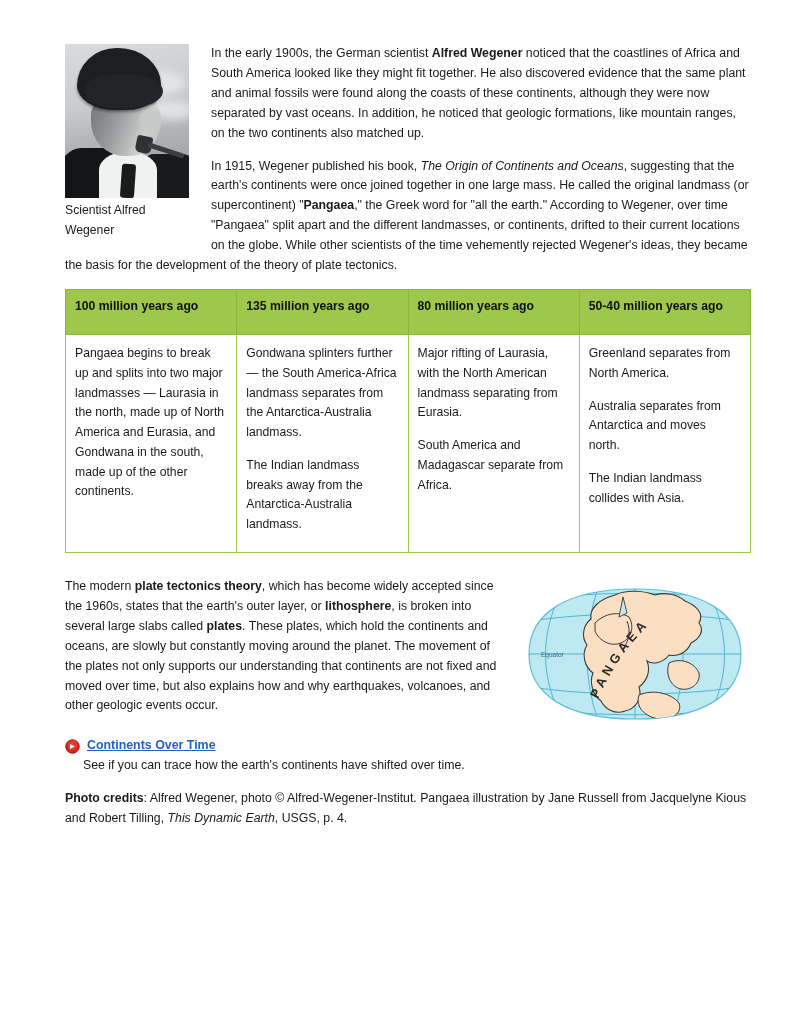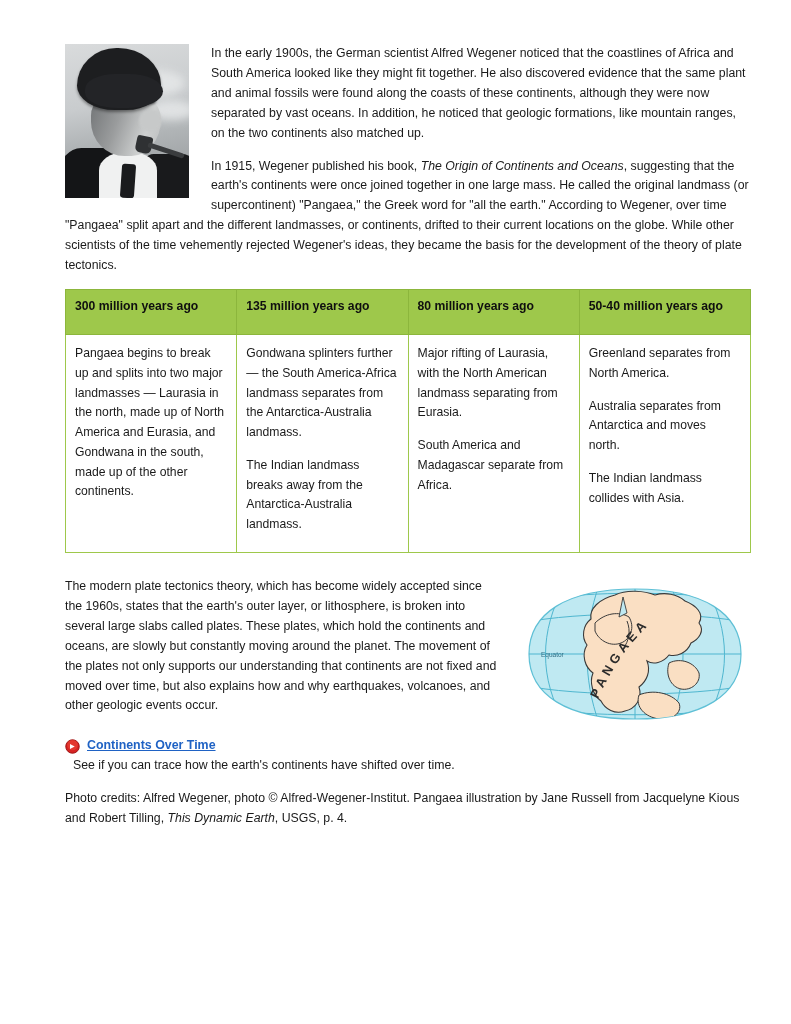--- a/index.html
+++ b/index.html
@@ -39,21 +39,21 @@
     font-weight: bold;
     margin: 0 0 12px 0;
     letter-spacing: 0.1px;
   }
   p {
     font-size: 12.3px;
     line-height: 1.62;
     margin: 0 0 13px 0;
     text-align: left;
   }
-  b, strong { font-weight: normal; }
+  b, strong { font-weight: bold; }
   i, em { font-style: italic; }
 
   
   .photo-block {
     float: left;
     width: 124px;
     margin: 0 22px 4px 0;
   }
   .photo-frame {
     width: 124px;
@@ -221,21 +221,21 @@
   }
   .doc-link {
     font-size: 12.4px;
     font-weight: bold;
     color: #1f62c4;
     text-decoration: underline;
     line-height: 1.4;
   }
   .link-sub {
     font-size: 12.3px;
-    margin: 2px 0 13px 8px;
+    margin: 2px 0 13px 18px;
     line-height: 1.6;
   }
   .credits {
     font-size: 12.3px;
     line-height: 1.62;
     margin: 0;
   }
   .clearfix::after { content: ""; display: table; clear: both; }
 </style>
 </head>
@@ -255,33 +255,34 @@
         <div class="ph-collar"></div>
         <div class="ph-tie"></div>
         <div class="ph-face"></div>
         <div class="ph-brow"></div>
         <div class="ph-nose"></div>
         <div class="ph-hat"></div>
         <div class="ph-hat2"></div>
         <div class="ph-pipe-bowl"></div>
         <div class="ph-pipe-stem"></div>
       </div>
+      <div class="photo-caption">Scientist Alfred Wegener</div>
     </div>
 
     <p><span>In the early 1900s, the German scientist </span><b>Alfred Wegener</b><span> noticed that the coastlines of Africa and South America looked like they might fit together. He also discovered evidence that the same plant and animal fossils were found along the coasts of these continents, although they were now separated by vast oceans. In addition, he noticed that geologic formations, like mountain ranges, on the two continents also matched up.</span></p>
 
     <p><span>In 1915, Wegener published his book, </span><i>The Origin of Continents and Oceans</i><span>, suggesting that the earth's continents were once joined together in one large mass. He called the original landmass (or supercontinent) "</span><b>Pangaea</b><span>," the Greek word for "all the earth." According to Wegener, over time "Pangaea" split apart and the different landmasses, or continents, drifted to their current locations on the globe. While other scientists of the time vehemently rejected Wegener's ideas, they became the basis for the development of the theory of plate tectonics.</span></p>
 
     <div class="clearfix"></div>
 
 
     <table class="timeline">
       <thead>
         <tr>
-          <th>300 million years ago</th>
+          <th>100 million years ago</th>
           <th>135 million years ago</th>
           <th>80 million years ago</th>
           <th>50-40 million years ago</th>
         </tr>
       </thead>
       <tbody>
         <tr>
           <td>
             <p>Pangaea begins to break up and splits into two major landmasses — Laurasia in the north, made up of North America and Eurasia, and Gondwana in the south, made up of the other continents.</p>
           </td>

